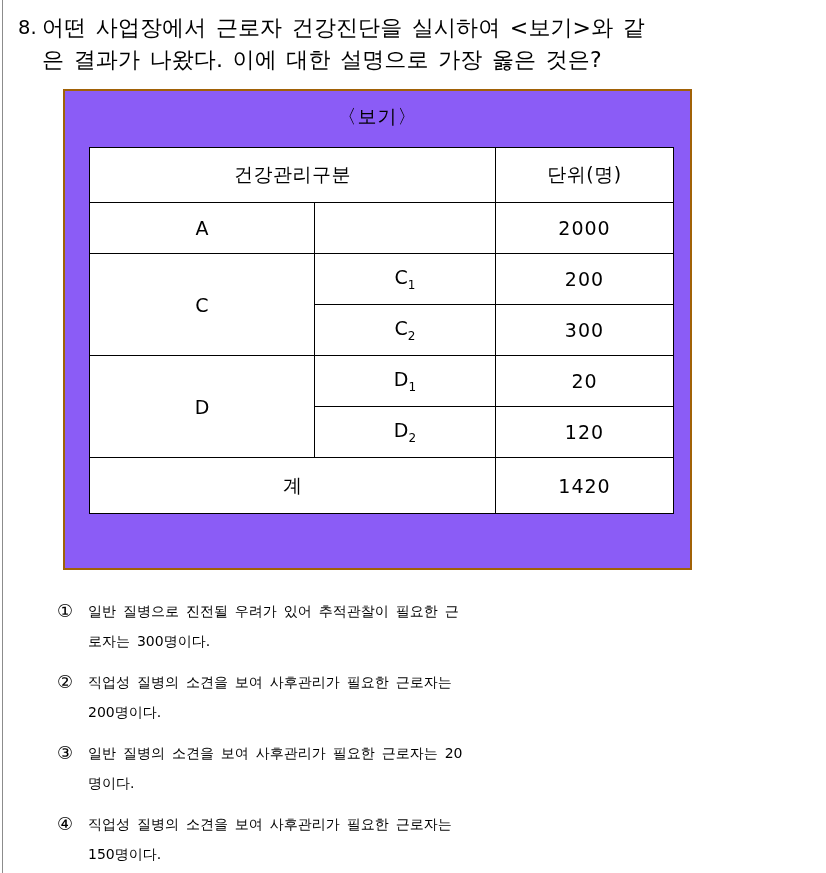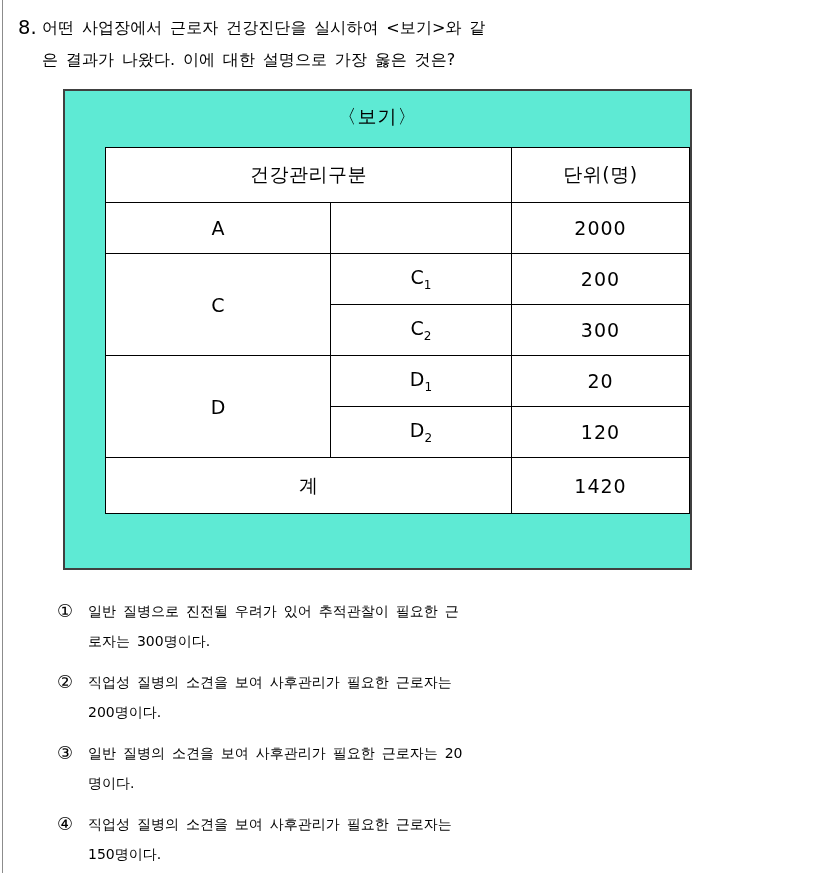--- a/index.html
+++ b/index.html
@@ -42,50 +42,50 @@
   }
   .q-number {
     flex: 0 0 auto;
     width: 24px;
     font-size: 19.5px;
     line-height: 32px;
     letter-spacing: 0px;
   }
   .q-text {
     flex: 1 1 auto;
-    font-size: 16px;
+    font-size: 22px;
     line-height: 32px;
     word-spacing: 2.5px;
     letter-spacing: 0.1px;
     white-space: pre-wrap;
   }
 
   
   #boxi-frame {
     position: absolute;
     left: 63px;
     top: 89px;
     width: 629px;
     height: 481px;
-    border: 2px solid #404040;
+    border: 2px solid #a16207;
     box-sizing: border-box;
-    background: #5eead4;
+    background: #8b5cf6;
   }
   #boxi-title {
     text-align: center;
     font-size: 19px;
     line-height: 20px;
     padding-top: 15px;
     letter-spacing: 1px;
   }
 
   
   #data-table {
     position: absolute;
-    left: 40px;
+    left: 24px;
     top: 56px;
     width: 584px;
     border-collapse: collapse;
     table-layout: fixed;
   }
   #data-table td, #data-table th {
     border: 1px solid #000000;
     font-weight: normal;
     font-size: 19px;
     padding: 0;

